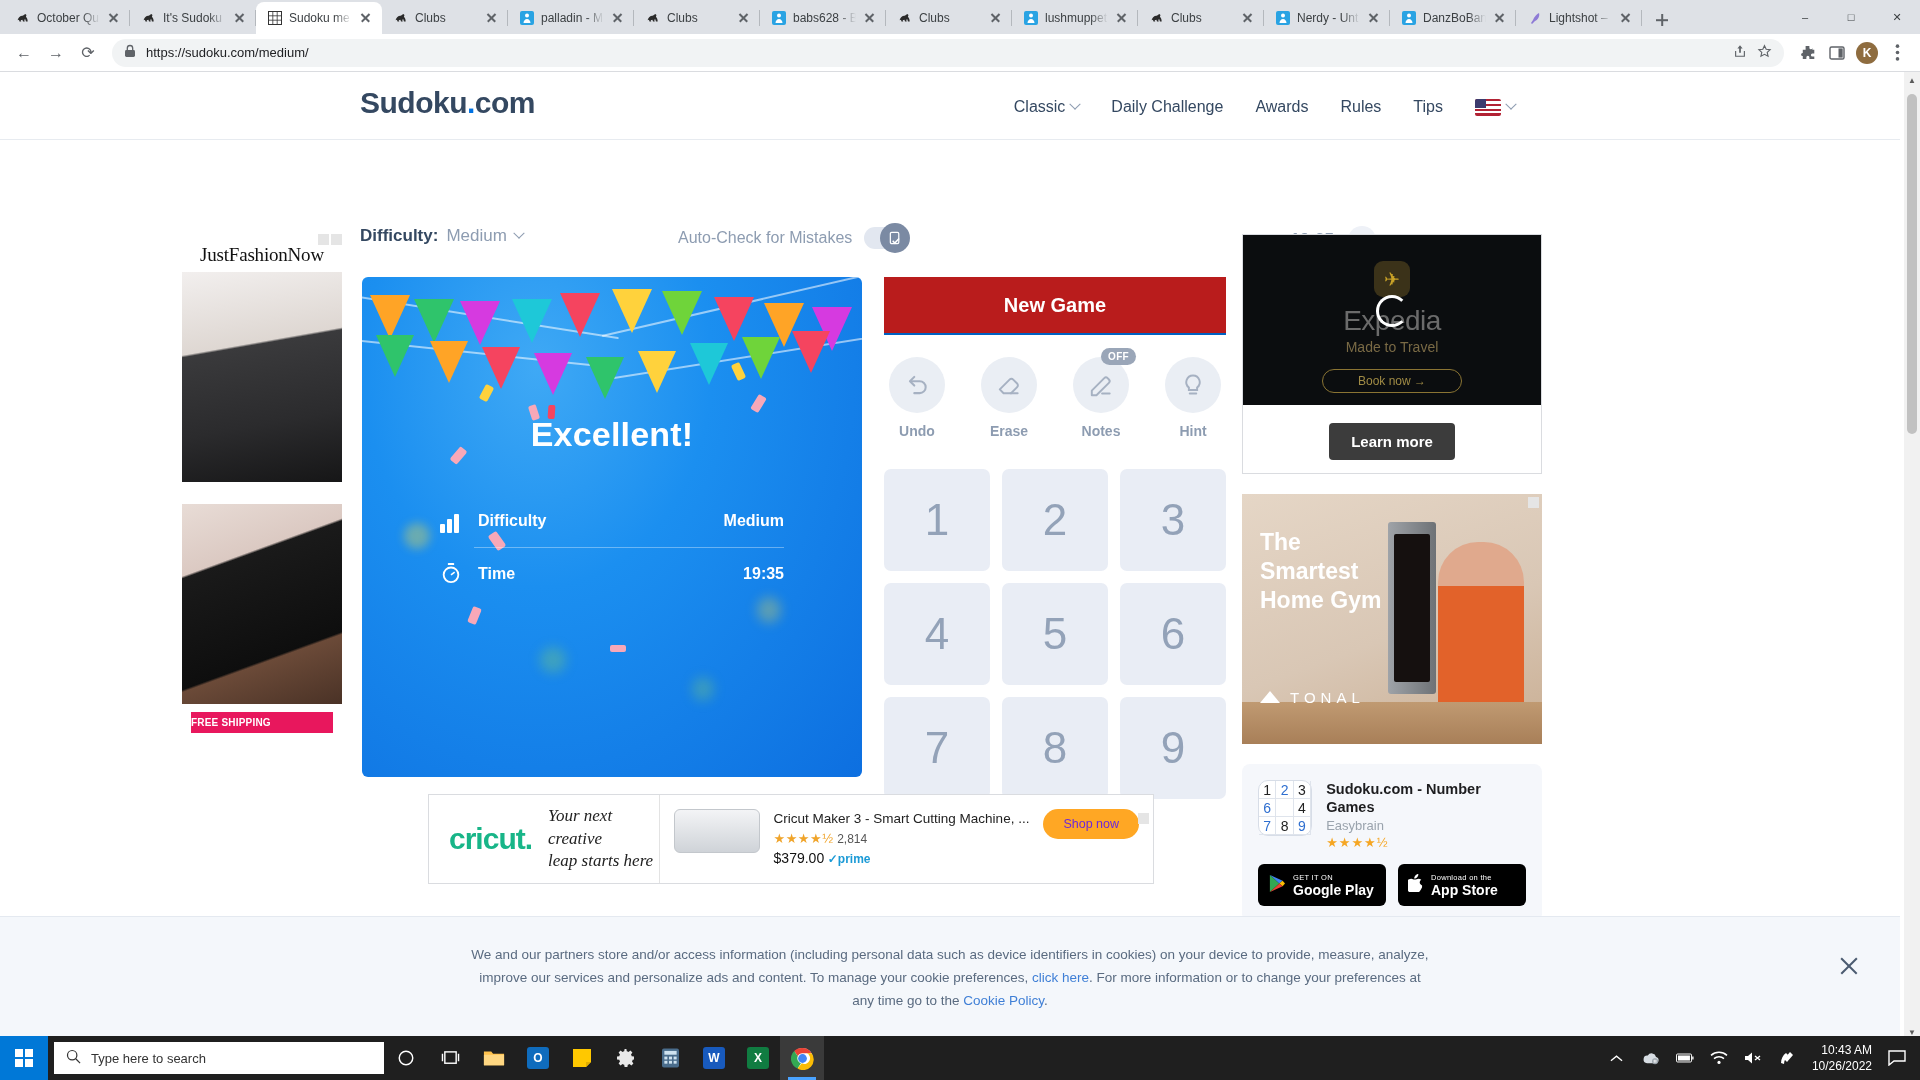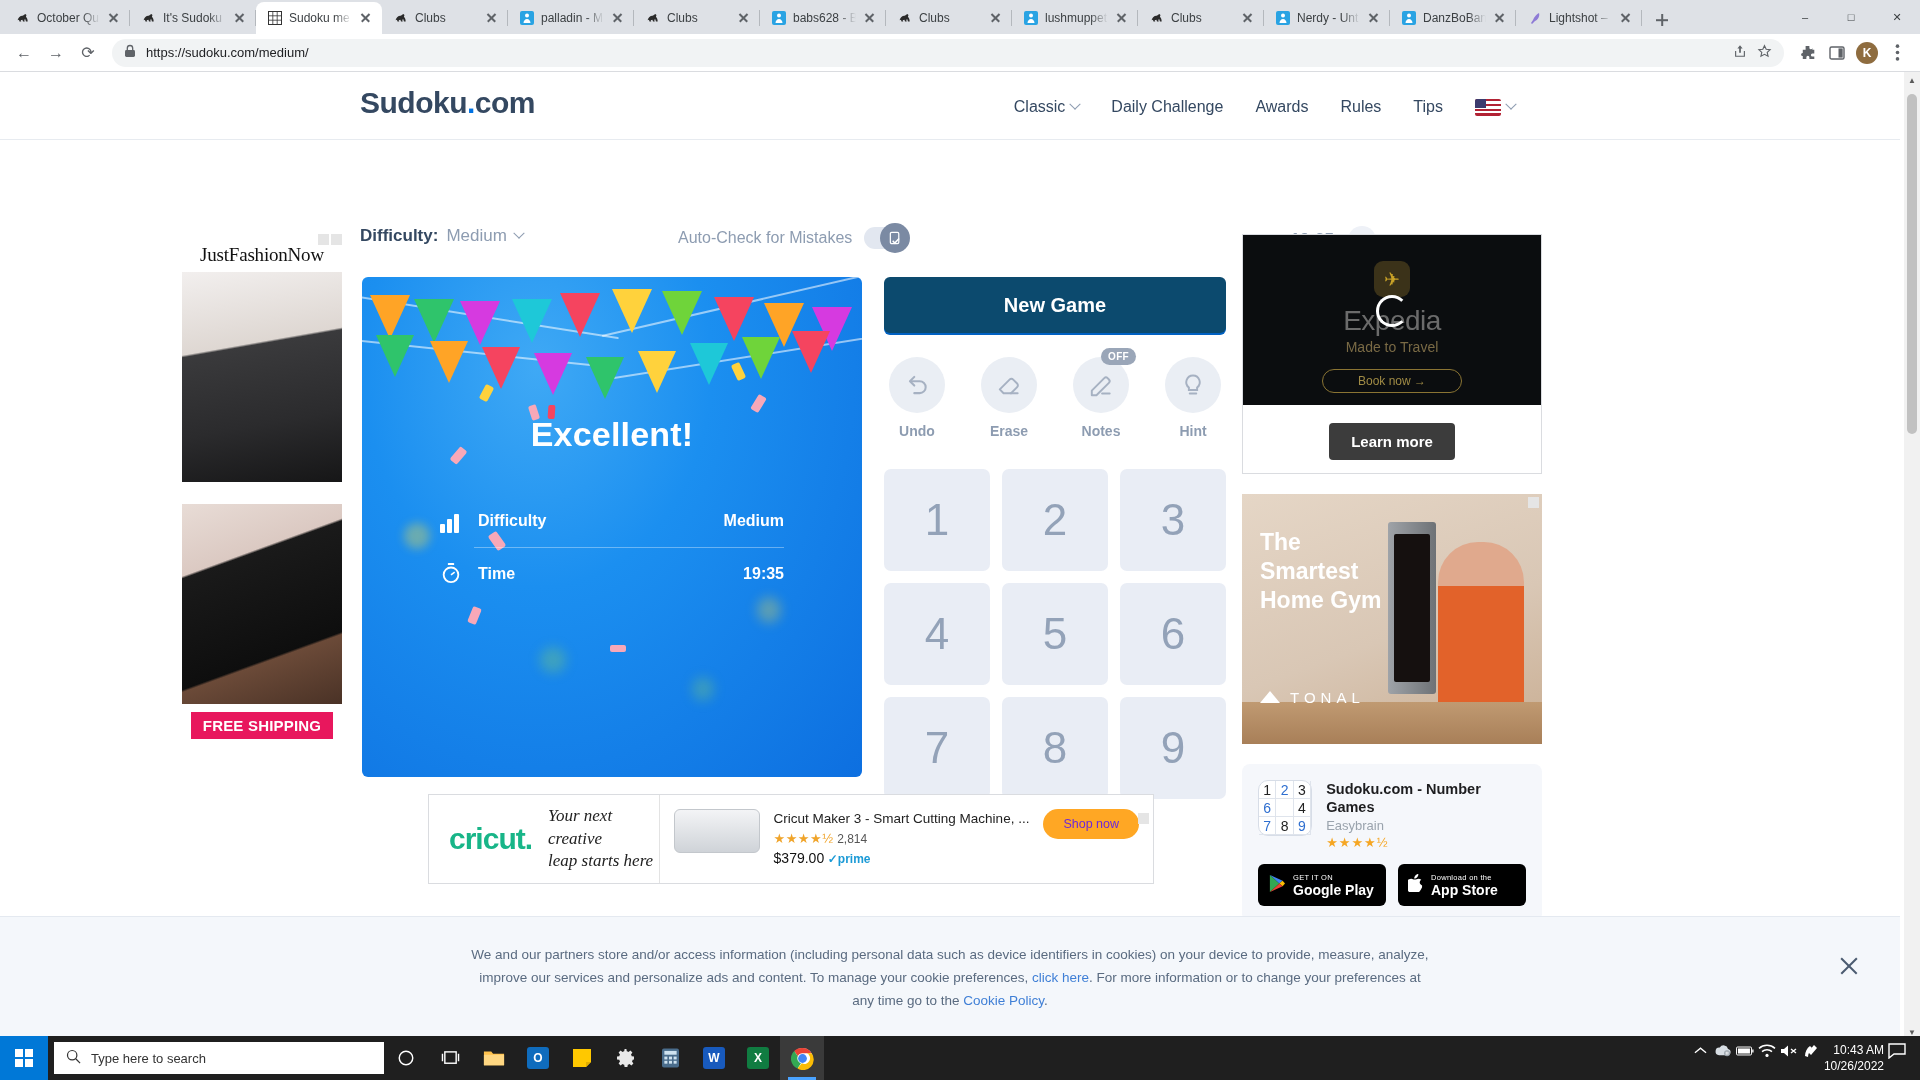--- a/index.html
+++ b/index.html
@@ -110,21 +110,21 @@
   .v-row { display:flex; align-items:center; height:44px; font-size:16px; font-weight:700; }
   .v-row .lbl { margin-left:16px; flex:1; }
   .v-row .val { font-weight:700; }
   .v-sep { height:1px; background:rgba(255,255,255,.35); margin:4px 0 4px 34px; }
   .v-ico { width:22px; height:24px; position:relative; }
   .bars i { position:absolute; bottom:0; width:5px; background:#fff; border-radius:1px; }
 
   
   .controls { position:absolute; left:884px; top:205px; width:342px; }
   .newgame {
-    width:342px; height:56px; background:#0c4a6e; border-radius:6px; color:#fff;
+    width:342px; height:56px; background:#b91c1c; border-radius:0; color:#fff;
     font-size:20px; font-weight:700; display:flex; align-items:center; justify-content:center;
     box-shadow: 0 2px 0 #0061c2;
   }
   .tools { display:flex; justify-content:space-between; margin-top:24px; }
   .tool { width:66px; text-align:center; position:relative; }
   .tool .circle {
     width:56px; height:56px; border-radius:50%; background:#eaeef4; margin:0 auto;
     display:flex; align-items:center; justify-content:center; color:#a6b1c2;
   }
   .tool .tlabel { margin-top:10px; font-size:14px; color:#8d9cb1; font-weight:600; }
@@ -140,22 +140,22 @@
 
   
   .ad-left { position:absolute; left:182px; top:162px; width:160px; }
   .adchoice { position:absolute; right:0; top:0; display:flex; gap:2px; }
   .adchoice i { width:11px; height:11px; display:block; background:#e5e5e5; }
   .jfn-title { font-family:"Liberation Serif", serif; font-size:19px; color:#111; text-align:center; padding-top:10px; letter-spacing:-.2px;}
   .jfn-img1 { width:160px; height:210px; margin-top:6px;
     background: linear-gradient(170deg,#f2efee 0%,#ded7d2 35%, #3a3a3c 36%, #2b2b2d 70%, #161617 100%); position:relative; overflow:hidden;}
   .jfn-img2 { width:160px; height:200px; margin-top:22px;
     background: linear-gradient(160deg,#e8dcd6 0%, #dbc9c2 28%, #1a1a1a 29%, #0e0e0e 72%, #6b4a38 73%, #4a3226 100%); position:relative; overflow:hidden;}
-  .freeship { width:142px; margin:8px auto 0; background:#e8175d; color:#fff; font-size:15px; font-weight:700;
-    text-align:center; padding:5px 0; letter-spacing:.2px;}
+  .freeship { width:142px; margin:8px auto 0; background:#e8175d; color:#fff; font-size:10px; font-weight:700;
+    text-align:left; padding:5px 0; letter-spacing:.2px;}
 
   
   .ad-cricut { position:absolute; left:428px; top:722px; width:726px; height:90px; border:1px solid #dadce0; background:#fff; display:flex; align-items:center;}
   .cricut-left { width:320px; display:flex; align-items:center; gap:16px; padding-left:20px; height:100%; border-right:1px solid #e3e3e3;}
   .cricut-logo { font-size:30px; font-weight:700; color:#18b588; letter-spacing:-1px; }
   .cricut-tag { font-family:"Liberation Serif", serif; font-style:italic; font-size:17px; color:#222; line-height:1.35; }
   .cricut-right { flex:1; display:flex; align-items:flex-start; gap:14px; padding:0 14px; position:relative;}
   .cricut-prod { width:86px; height:44px; border-radius:6px; background:linear-gradient(180deg,#f3f4f6,#cfd3d8); border:1px solid #c3c7cc; }
   .cricut-info { flex:1; font-size:13px; color:#333; line-height:1.5; }
   .cricut-title { color:#222; font-size:13.5px; white-space:nowrap; overflow:hidden; text-overflow:ellipsis; max-width:270px;}
@@ -217,21 +217,21 @@
   .vscroll .arrow { position:absolute; left:0; width:16px; height:16px; display:flex; align-items:center; justify-content:center; color:#5a5a5a; font-size:8px;}
 
   
   .taskbar { position:absolute; left:0; bottom:0; width:1920px; height:44px; background:#1f1f1f; display:flex; align-items:center; }
   .start { width:48px; height:44px; display:flex; align-items:center; justify-content:center; background:#0078d7;}
   .start .w { width:18px; height:18px; display:grid; grid-template-columns:1fr 1fr; grid-template-rows:1fr 1fr; gap:2px;}
   .start .w i { background:#fff; display:block;}
   .tsearch { width:330px; height:32px; margin-left:6px; background:#fff; display:flex; align-items:center; gap:10px; padding:0 12px; font-size:13px; color:#333;}
   .tbtn { width:44px; height:44px; display:flex; align-items:center; justify-content:center; position:relative;}
   .tbtn.active::after{content:"";position:absolute;left:8px;right:8px;bottom:0;height:3px;background:#4aa3ff;}
-  .tray { margin-left:auto; display:flex; align-items:flex-start; gap:4px; padding-right:14px; color:#fff; font-size:12px;}
+  .tray { margin-left:auto; display:flex; align-items:center; gap:16px; padding-right:14px; color:#fff; font-size:12px;}
   .clock { text-align:right; line-height:1.35; font-size:12px; }
   .ico { width:18px; height:18px; display:flex; align-items:center; justify-content:center; }
   .appsq { width:22px; height:22px; border-radius:3px; display:flex; align-items:center; justify-content:center; font-size:12px; font-weight:700; color:#fff;}
 </style>
 </head>
 <body>
 
 <div class="browser">
 
   <div class="tabstrip">

